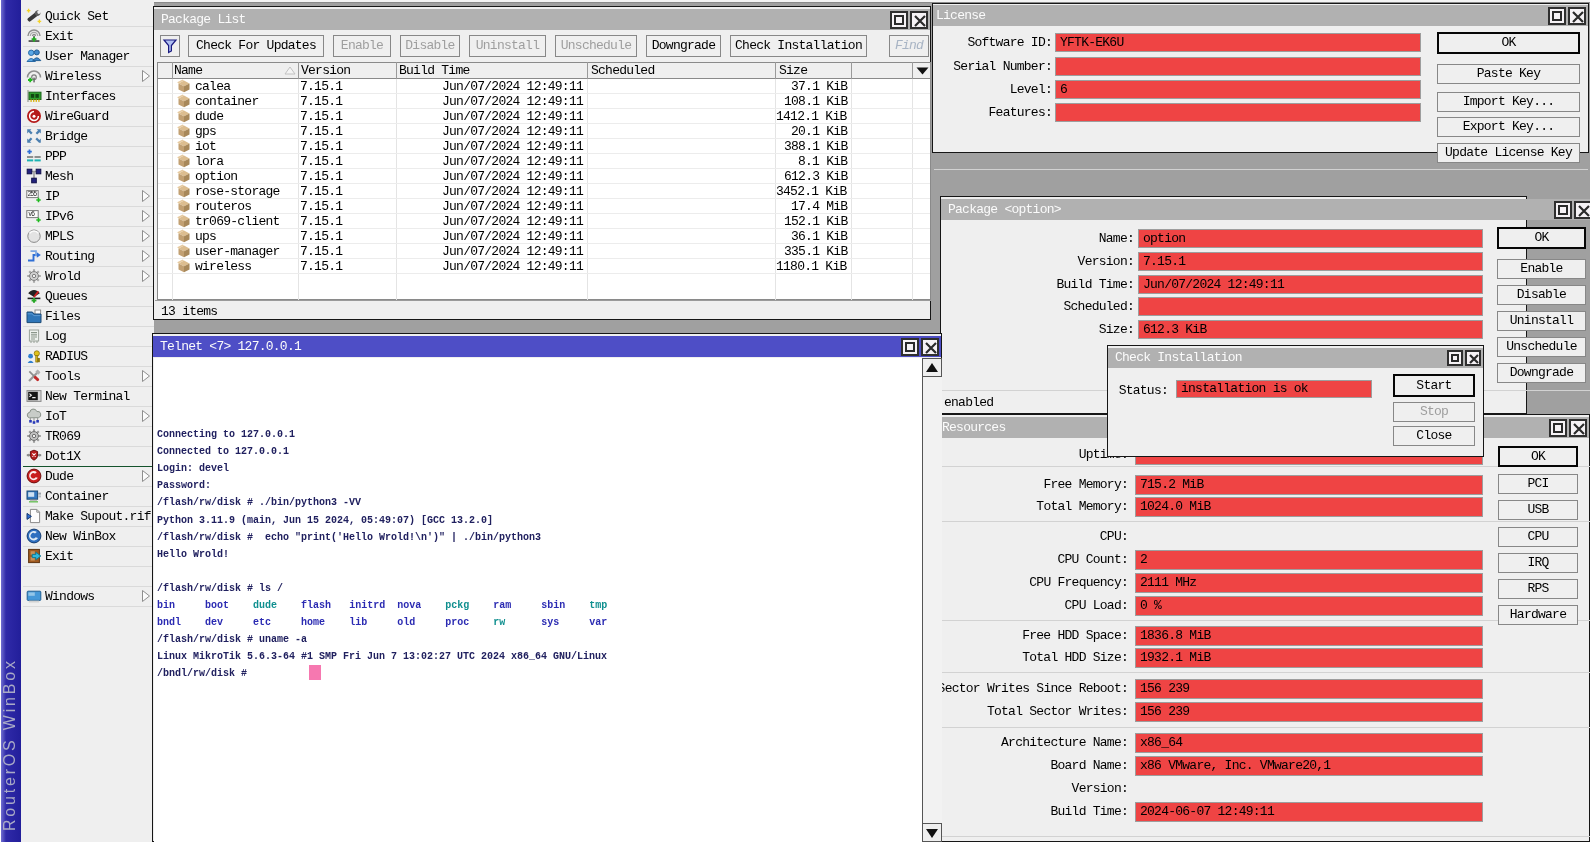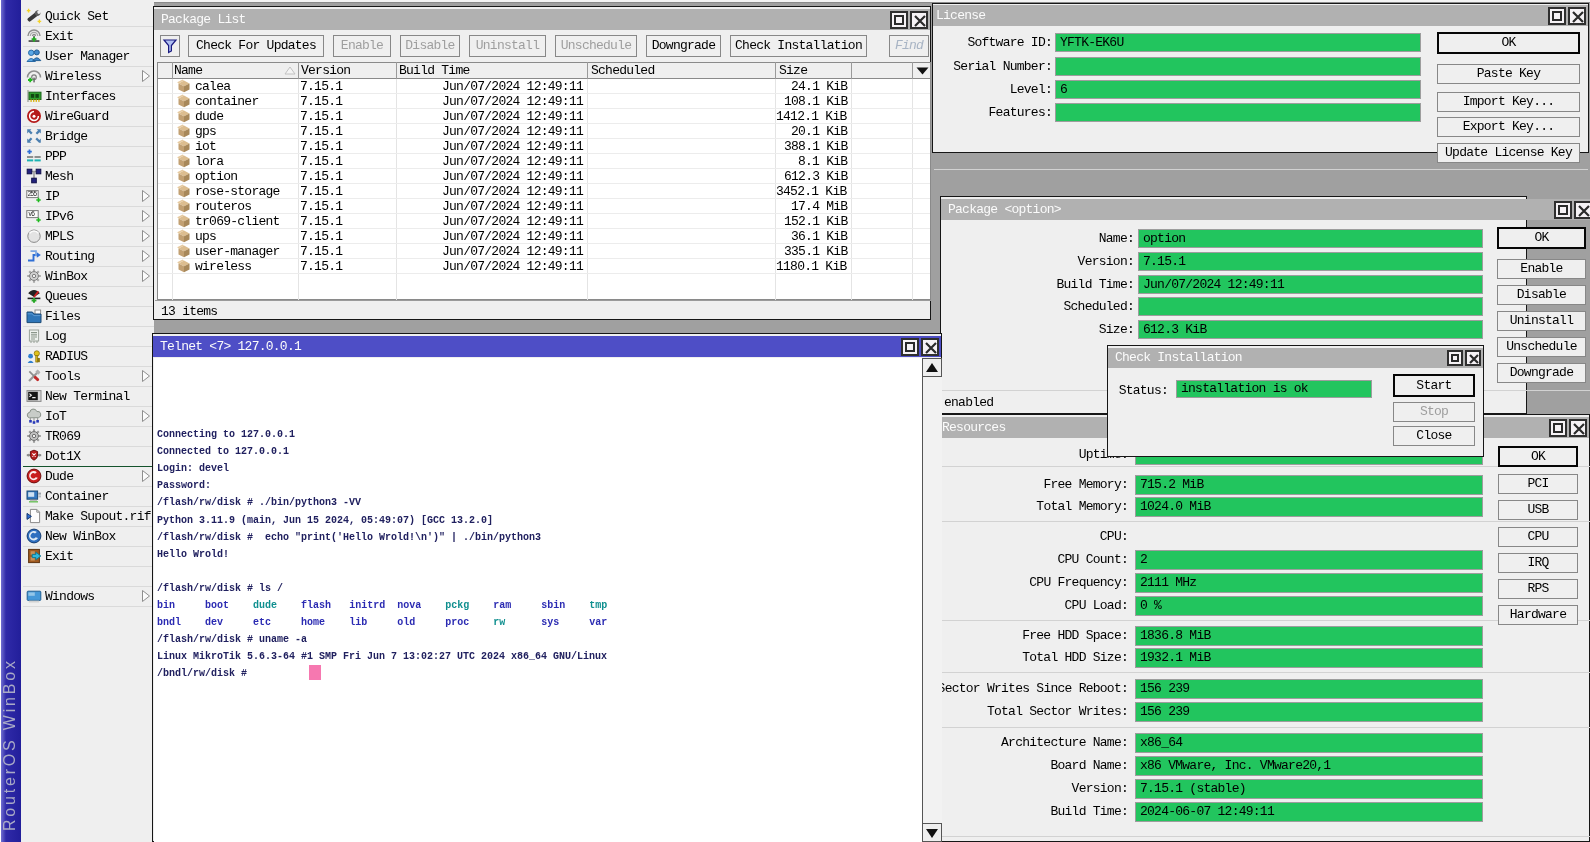--- a/index.html
+++ b/index.html
@@ -4,21 +4,21 @@
 body{width:1590px;height:842px;position:relative;overflow:hidden;background:linear-gradient(180deg,#f4f4f4 0px,#f4f4f4 2px,#8a8a8a 2px,#8a8a8a 3px,#a0a0a0 3px,#a0a0a0 100%);
  font-family:"Liberation Mono",monospace;font-size:13px;letter-spacing:-0.75px;color:#000}
 .a{position:absolute}
 .win{position:absolute;background:#efefef;border:1px solid #161616;box-sizing:border-box}
 .cap{position:absolute;color:#fbfbfb;overflow:hidden;white-space:nowrap}
 .wb{position:absolute;background:#f5f2f5;border:2px solid #2f2f2f;box-sizing:border-box}
 .wb .sq{position:absolute;left:2px;top:2px;right:2px;bottom:2px;border:2px solid #2a2a2a}
 .btn{position:absolute;border:1px solid #878787;background:#efefef;text-align:center;box-sizing:border-box;white-space:nowrap}
 .btn.d{border:2px solid #050505}
 .btn.g{color:#9e9e9e}
-.fld{position:absolute;border:1px solid #9d9d9d;background:#22c55e;box-sizing:border-box;padding-left:4px;white-space:nowrap;overflow:hidden}
+.fld{position:absolute;border:1px solid #9d9d9d;background:#ef4444;box-sizing:border-box;padding-left:4px;white-space:nowrap;overflow:hidden}
 .lbl{position:absolute;text-align:right;white-space:nowrap}
 .sep{position:absolute;height:1px;background:#d2d2d2}
 .t{position:absolute;white-space:pre}
 .term{color:#20205f;font-weight:bold;font-size:10px;letter-spacing:0px}
 .dir{color:#2a2ab2}
 .teal{color:#0f8f8f}
 svg{position:absolute}
 </style></head><body>
 
 <div class="a" style="left:0;top:0;width:21px;height:842px;background:linear-gradient(90deg,#ffffff 0px,#ffffff 1px,#6a68cc 1.5px,#2f2aa8 6px,#221e9a 21px)"></div>
@@ -164,21 +164,21 @@
       </svg>
 </div>
 <div class="a" style="left:2px;top:266px;width:131px;height:20px;border-bottom:1px solid #dadada">
 <svg width="16" height="16" style="left:3px;top:2px" viewBox="0 0 16 16">
         <g stroke="#a8a8a8" stroke-width="2.1">
           <path d="M8 1.2 v3 M8 11.8 v3 M1.2 8 h3 M11.8 8 h3 M3.2 3.2 l2.1 2.1 M10.7 10.7 l2.1 2.1 M12.8 3.2 l-2.1 2.1 M5.3 10.7 l-2.1 2.1"></path>
         </g>
         <circle cx="8" cy="8" r="4.4" fill="#d2d2d2" stroke="#7e7e7e"></circle>
         <circle cx="8" cy="8" r="1.7" fill="#efefef" stroke="#7e7e7e"></circle>
       </svg>
-<span class="t" style="left:22px;top:3px">WinBox</span>
+<span class="t" style="left:22px;top:3px">Wrold</span>
 <svg width="10" height="14" style="right:3px;top:3px">
         <path d="M1.5 1.5 L8.5 7 L1.5 12.5 Z" fill="#fcfcfc" stroke="#8f8f8f"></path>
       </svg>
 </div>
 <div class="a" style="left:2px;top:286px;width:131px;height:20px;border-bottom:1px solid #dadada">
 <svg width="16" height="16" style="left:3px;top:2px" viewBox="0 0 16 16">
         <path d="M8 9 L2.2 5.2 A7 7 0 0 1 13.8 5.2 z" fill="#222222"></path>
         <path d="M8 9 L12.4 3.4" stroke="#cc2020" stroke-width="1.8"></path>
         <rect x="1.6" y="9.6" width="12.8" height="1.6" fill="#222222"></rect>
         <path d="M5.6 12.4 h4.8 M8 10 v4.8" stroke="#28a828" stroke-width="2"></path>
@@ -384,21 +384,21 @@
     <div class="a" style="left:4px;top:86px;width:772px;height:1px;background:#ececec"></div>
     <svg width="14" height="14" style="left:23px;top:72px" viewBox="0 0 14 14">
       <path d="M1.5 4.4 l5.5-2.9 5.5 2.9 -5.5 2.9z" fill="#dcbd8f"></path>
       <path d="M1.5 4.4 v6 l5.5 2.9 v-6z" fill="#c2a072"></path>
       <path d="M12.5 4.4 v6 l-5.5 2.9 v-6z" fill="#a8885a"></path>
       <path d="M1.5 4.4 l-1.3-1.1 5.5-2.9 1.3 1.1z" fill="#e6caa0"></path>
     </svg>
     <span class="t" style="left:41px;top:72px">calea</span>
     <span class="t" style="left:146px;top:72px">7.15.1</span>
     <span class="t" style="left:288px;top:72px">Jun/07/2024 12:49:11</span>
-    <span class="t" style="left:637px;top:72px">24.1 KiB</span>
+    <span class="t" style="left:637px;top:72px">37.1 KiB</span>
     <div class="a" style="left:4px;top:101px;width:772px;height:1px;background:#ececec"></div>
     <svg width="14" height="14" style="left:23px;top:87px" viewBox="0 0 14 14">
       <path d="M1.5 4.4 l5.5-2.9 5.5 2.9 -5.5 2.9z" fill="#dcbd8f"></path>
       <path d="M1.5 4.4 v6 l5.5 2.9 v-6z" fill="#c2a072"></path>
       <path d="M12.5 4.4 v6 l-5.5 2.9 v-6z" fill="#a8885a"></path>
       <path d="M1.5 4.4 l-1.3-1.1 5.5-2.9 1.3 1.1z" fill="#e6caa0"></path>
     </svg>
     <span class="t" style="left:41px;top:87px">container</span>
     <span class="t" style="left:146px;top:87px">7.15.1</span>
     <span class="t" style="left:288px;top:87px">Jun/07/2024 12:49:11</span>
@@ -615,21 +615,20 @@
     <div class="lbl" style="left:-9px;top:266px;width:198px;z-index:10">Sector Writes Since Reboot:</div>
     <div class="fld" style="left:196px;top:264px;width:348px;height:20px;line-height:18px;z-index:10">156 239</div>
     <div class="lbl" style="left:40px;top:289px;width:149px;z-index:10">Total Sector Writes:</div>
     <div class="fld" style="left:196px;top:287px;width:348px;height:20px;line-height:18px;z-index:10">156 239</div>
     <div class="sep" style="left:1px;top:312px;width:650px"></div>
     <div class="lbl" style="left:55px;top:320px;width:134px;z-index:10">Architecture Name:</div>
     <div class="fld" style="left:196px;top:318px;width:348px;height:20px;line-height:18px;z-index:10">x86_64</div>
     <div class="lbl" style="left:104px;top:343px;width:85px;z-index:10">Board Name:</div>
     <div class="fld" style="left:196px;top:341px;width:348px;height:20px;line-height:18px;z-index:10">x86 VMware, Inc. VMware20,1</div>
     <div class="lbl" style="left:125px;top:366px;width:64px;z-index:10">Version:</div>
-    <div class="fld" style="left:196px;top:364px;width:348px;height:20px;line-height:18px;z-index:10">7.15.1 (stable)</div>
     <div class="lbl" style="left:104px;top:389px;width:85px;z-index:10">Build Time:</div>
     <div class="fld" style="left:196px;top:387px;width:348px;height:20px;line-height:18px;z-index:10">2024-06-07 12:49:11</div>
     <div class="sep" style="left:1px;top:421px;width:650px"></div>
     <div class="btn d" style="left:559px;top:31px;width:80px;height:21px;line-height:17px;z-index:10">OK</div>
     <div class="btn " style="left:559px;top:59px;width:80px;height:20px;line-height:18px;z-index:10">PCI</div>
     <div class="btn " style="left:559px;top:85px;width:80px;height:20px;line-height:18px;z-index:10">USB</div>
     <div class="btn " style="left:559px;top:112px;width:80px;height:20px;line-height:18px;z-index:10">CPU</div>
     <div class="btn " style="left:559px;top:138px;width:80px;height:20px;line-height:18px;z-index:10">IRQ</div>
     <div class="btn " style="left:559px;top:164px;width:80px;height:20px;line-height:18px;z-index:10">RPS</div>
     <div class="btn " style="left:559px;top:190px;width:80px;height:20px;line-height:18px;z-index:10">Hardware</div>

